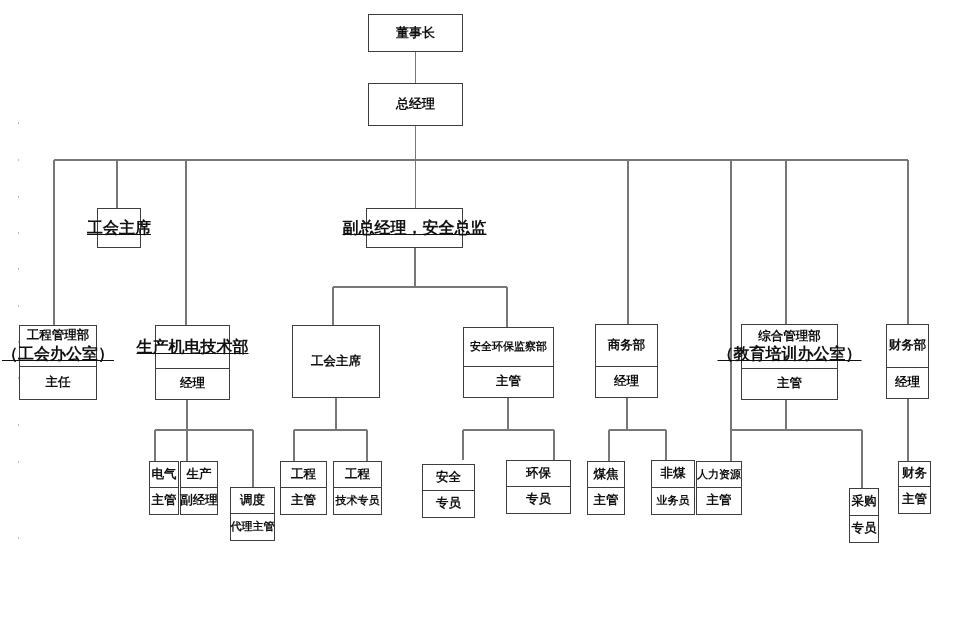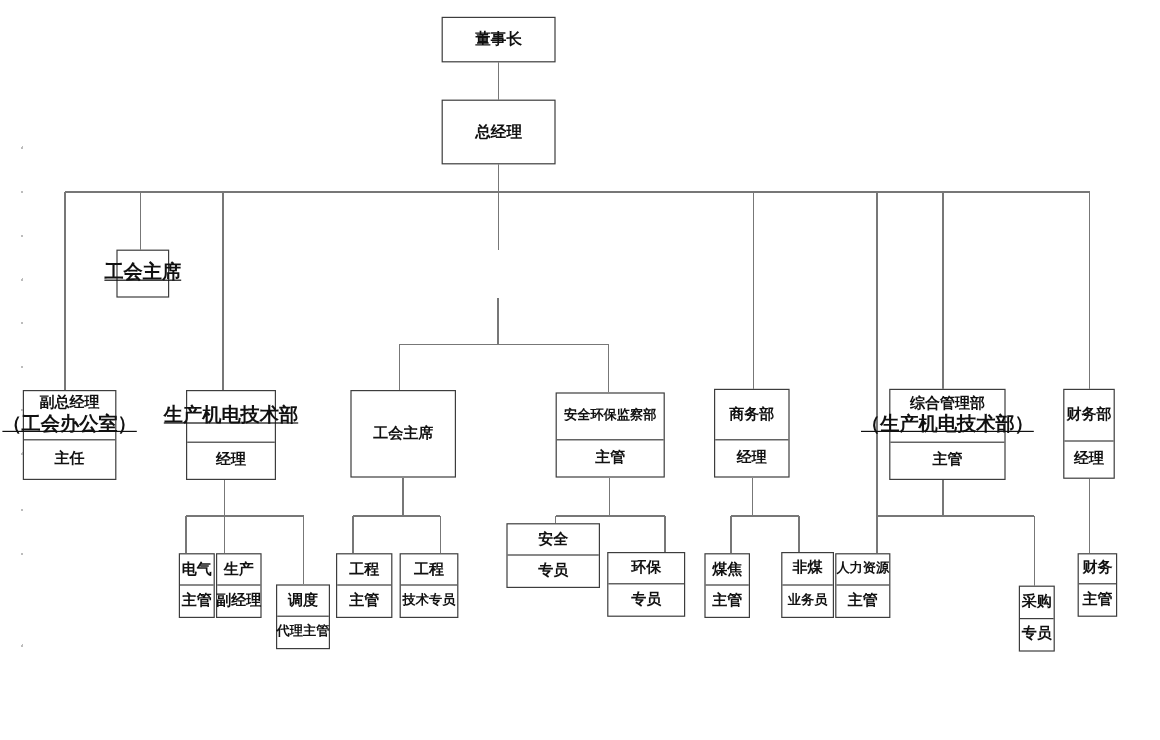--- a/index.html
+++ b/index.html
@@ -90,32 +90,35 @@
       <circle cx="18.5" cy="425" r="1"></circle>
         <circle cx="18.5" cy="462" r="1"></circle>
       <circle cx="18.5" cy="538" r="1"></circle>
     </g>
   </svg>
 
   <div class="node single big" style="left:368px;top:14px;width:95px;height:38px">
     <span>董事长</span>
   </div>
 
-  <div class="node single big" style="left:368px;top:83px;width:95px;height:54px">
+  <div class="node single big" style="left:368px;top:83px;width:95px;height:43px">
     <span>总经理</span>
   </div>
 
   <div class="node single" style="left:97px;top:208px;width:44px;height:40px">
     <span class="s10 nw">工会主席</span>
   </div>
 
+  <div class="node single" style="left:366px;top:208px;width:97px;height:40px">
+    <span class="s10 nw">副总经理，安全总监</span>
+  </div>
 
   <div class="node dept tall-b" style="left:19px;top:325px;width:78px;height:75px">
     <div class="cell-a">
-      <div>副总经理</div>
+      <div>工程管理部</div>
       <div class="s10">（工会办公室）</div>
     </div>
     <div class="cell-b">主任</div>
   </div>
 
   <div class="node dept" style="left:155px;top:325px;width:75px;height:75px">
     <div class="cell-a s10">生产机电技术部</div>
     <div class="cell-b">经理</div>
   </div>
 
@@ -129,21 +132,21 @@
   </div>
 
   <div class="node dept" style="left:595px;top:324px;width:63px;height:74px">
     <div class="cell-a">商务部</div>
     <div class="cell-b">经理</div>
   </div>
 
   <div class="node dept" style="left:741px;top:324px;width:97px;height:76px">
     <div class="cell-a">
       <div>综合管理部</div>
-      <div class="s10">（生产机电技术部）</div>
+      <div class="s10">（教育培训办公室）</div>
     </div>
     <div class="cell-b">主管</div>
   </div>
 
   <div class="node dept" style="left:886px;top:324px;width:43px;height:75px">
     <div class="cell-a">财务部</div>
     <div class="cell-b">经理</div>
   </div>
 
   <div class="node pos" style="left:149px;top:461px;width:30px;height:54px">
@@ -164,21 +167,21 @@
   <div class="node pos" style="left:280px;top:461px;width:47px;height:54px">
     <div class="cell-a">工程</div>
     <div class="cell-b">主管</div>
   </div>
 
   <div class="node pos" style="left:333px;top:461px;width:49px;height:54px">
     <div class="cell-a">工程</div>
     <div class="cell-b s11">技术专员</div>
   </div>
 
-  <div class="node pos" style="left:422px;top:436px;width:78px;height:54px">
+  <div class="node pos" style="left:422px;top:464px;width:53px;height:54px">
     <div class="cell-a">安全</div>
     <div class="cell-b">专员</div>
   </div>
 
   <div class="node pos" style="left:506px;top:460px;width:65px;height:54px">
     <div class="cell-a">环保</div>
     <div class="cell-b">专员</div>
   </div>
 
   <div class="node pos" style="left:587px;top:461px;width:38px;height:54px">

